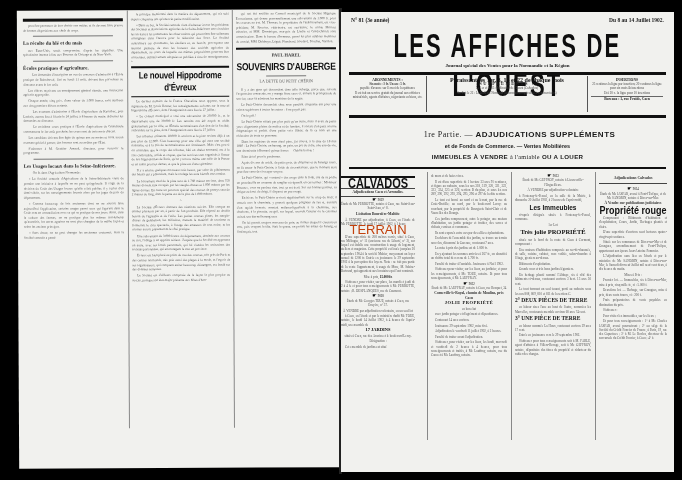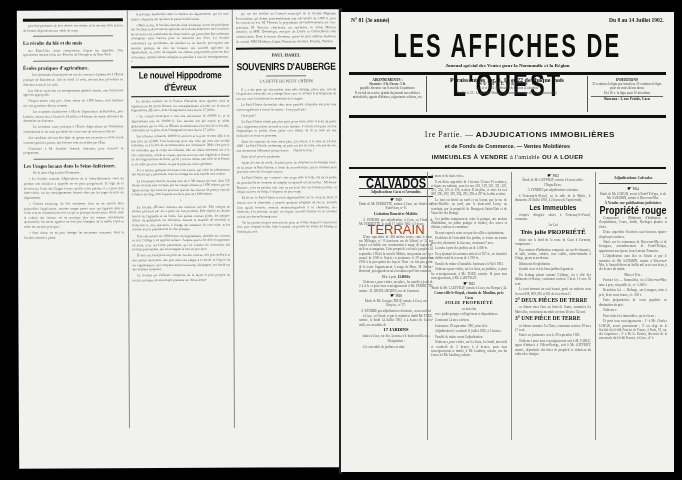--- a/index.html
+++ b/index.html
@@ -144,31 +144,31 @@
       <div class="head">INSERTIONS</div>
       <div>25 centimes la ligne par insertion; 20 centimes la ligne pour six mois &amp; insertions</div>
       <div>Et à 20 c. la ligne pour 10 insertions</div>
       <div class="head" style="border-top:1px solid #666; margin-top:1px;">Bureaux : 1, rue Froide, Caen</div>
     </div>
   </div>
   <div class="mast-rule" style="top:103px; height:3px;"></div>
 
   <div class="part part1">
     <span class="light">1re Partie. —</span>
-    <span>ADJUDICATIONS IMMOBILIÈRES</span>
+    <span>ADJUDICATIONS SUPPLÉMENTS</span>
   </div>
   <div class="part part2">et de Fonds de Commerce. — Ventes Mobilières</div>
   <div class="part part3">
     <span>IMMEUBLES À VENDRE</span>
     <span style="font-weight:normal; font-family:'Liberation Serif', serif;">à l'amiable</span>
     <span>OU A LOUER</span>
   </div>
   <div class="mast-rule" style="top:155px; height:1.5px;"></div>
 
-  <div class="rcol" style="left:18px; width:74px;">
+  <div class="rcol" style="left:0; width:74px;">
     <div class="thick-rule" style="height:2px;"></div>
     <div class="calvados">CALVADOS</div>
     <p class="sub-head" style="border-top:1px solid #444; border-bottom:1px solid #444; padding:1px 0;">Adjudications Caen et Arrondiss.</p>
     <span class="hand">☛ <span style="font-size:3px;">9029</span></span>
     <p class="center">Étude de Me PERROTTE, notaire à Caen, rue Saint-Jean-Saint-Jean, n° 8.</p>
     <p class="sub-head">Licitation Boursière-Maltôte</p>
     <p>À VENDRE par adjudication, à Caen, en l'étude de Me PERROTTE, le jeudi 17 juillet 1902, à 1 heure</p>
     <div class="terrain">TERRAIN</div>
     <p>D'une superficie de 208 mètres carrés, situé à Caen, rue Mélingue, n° 11 (ancienne rue de Liberté, n° 2), sur lequel est établie une construction à usage de logement, ateliers et magasins. Cette propriété est louée jusqu'au 20 septembre 1904 à la société Mahier, moyennant un loyer annuel de 1200 fr. Entrée en jouissance le 29 septembre 1902 à la perception des loyers. Nota : ne fait pas partie de la vente l'appartement, à usage de Mme, M. Sabine-Bertrand, qui appartient aux locataires qui l'ont construit.</p>
     <p class="center"><span>Mise à prix,</span> <b style="color:#111;">15.000 fr.</b></p>

